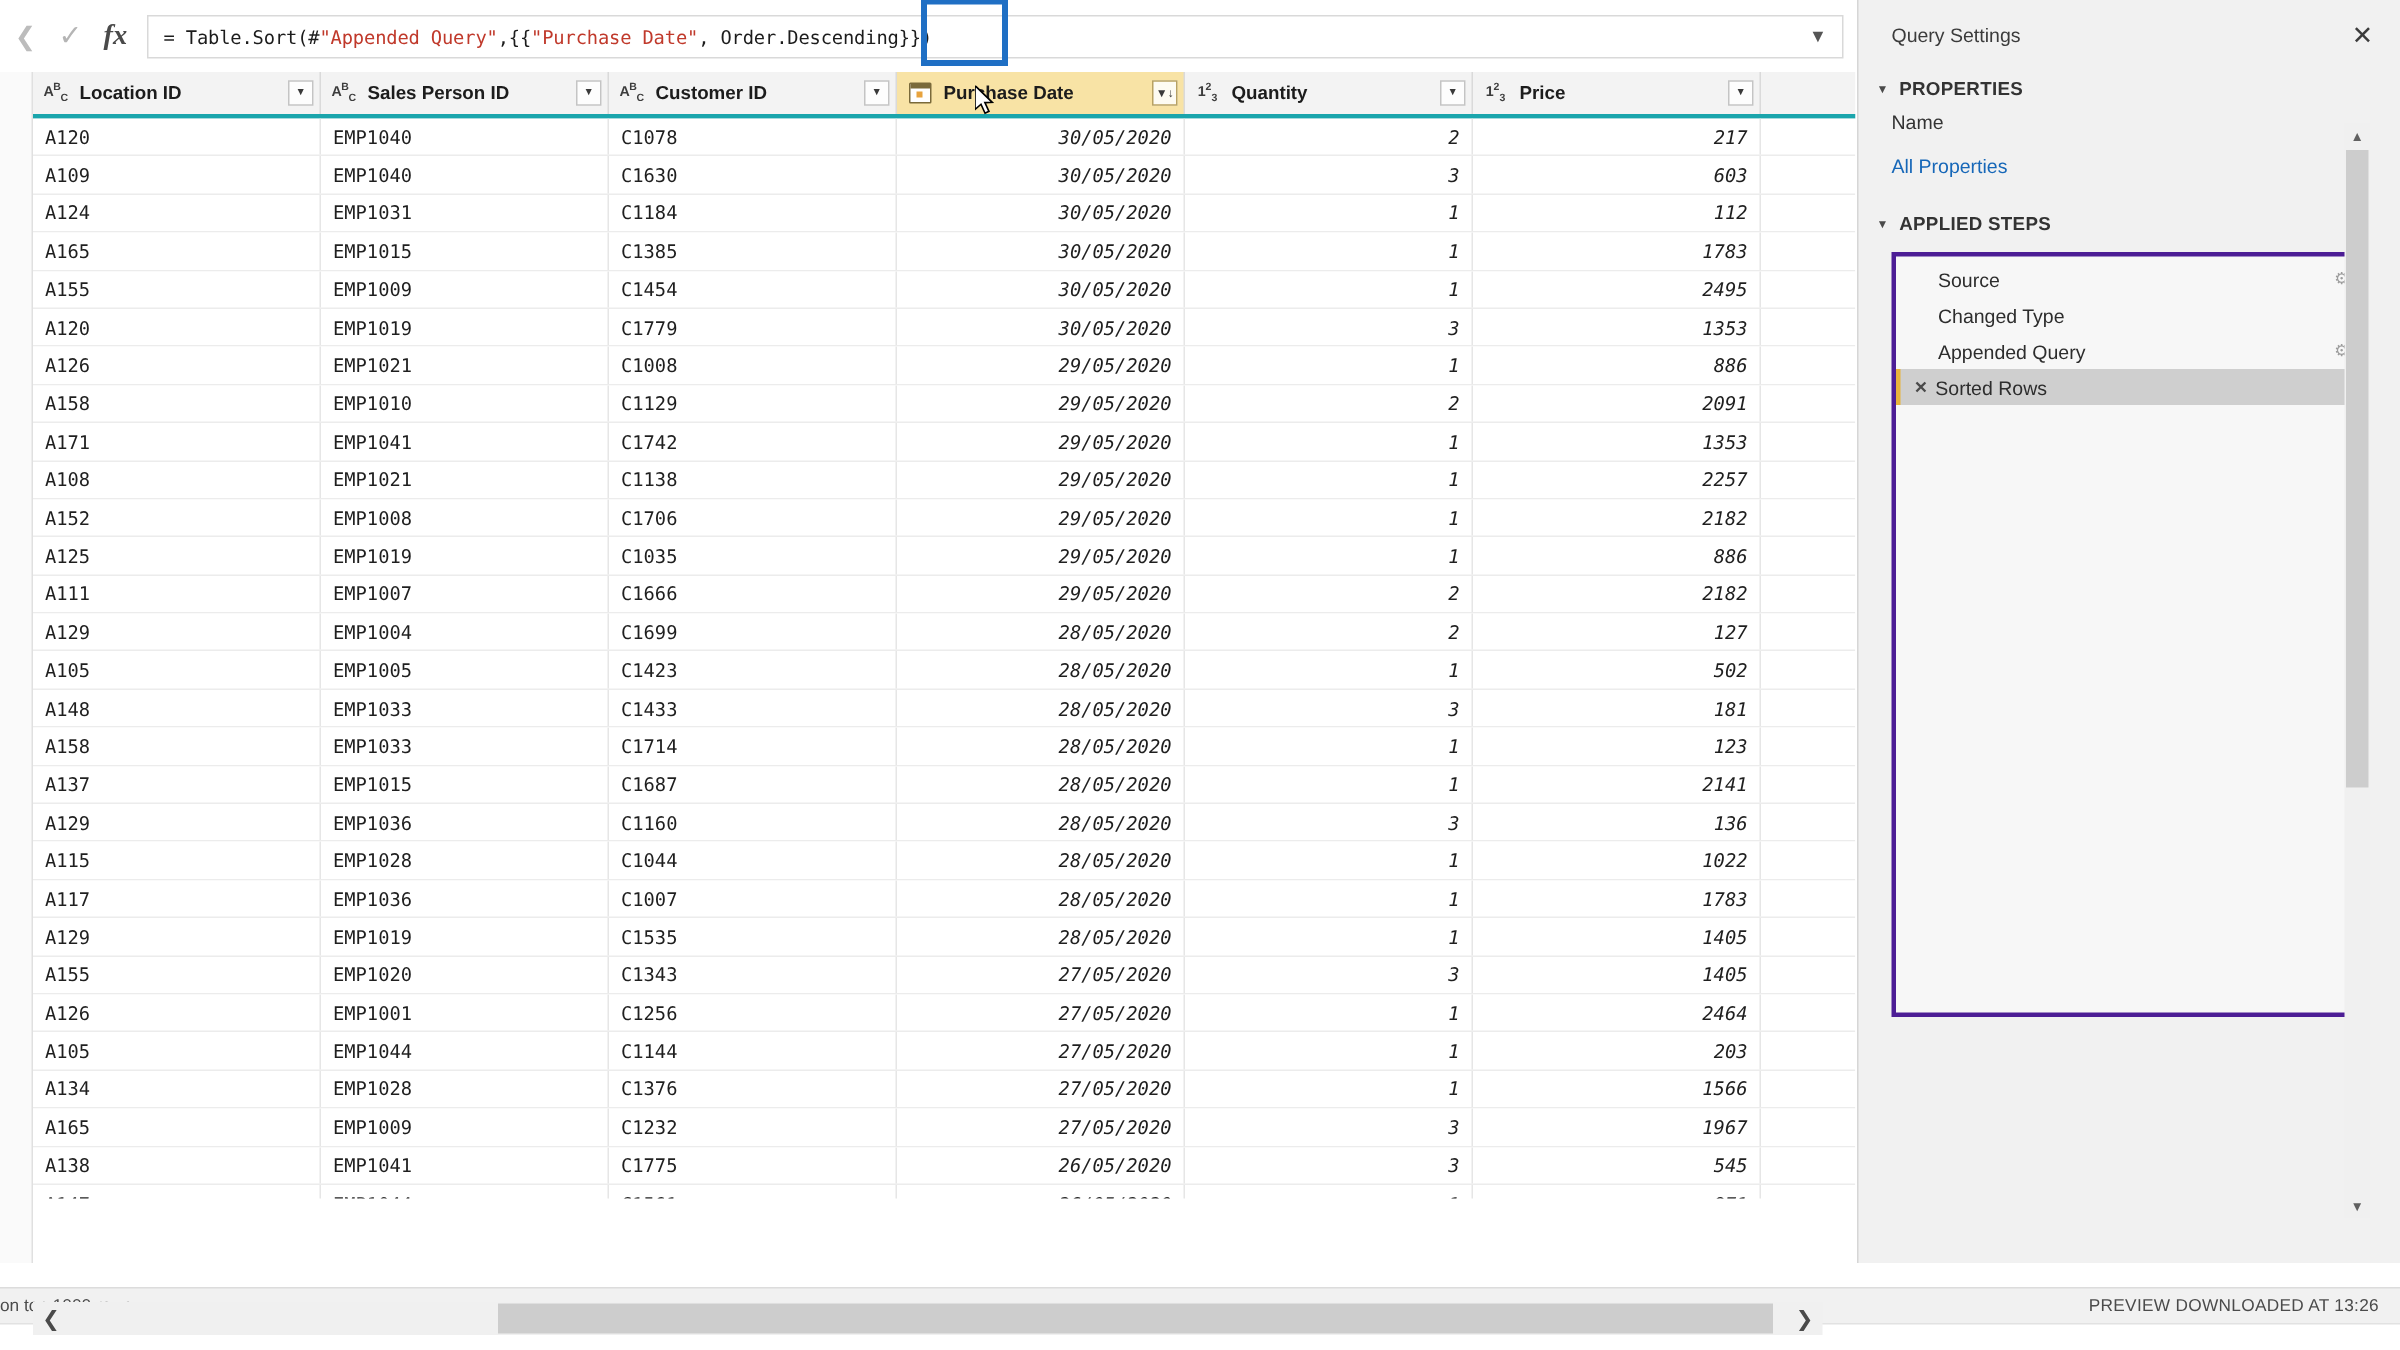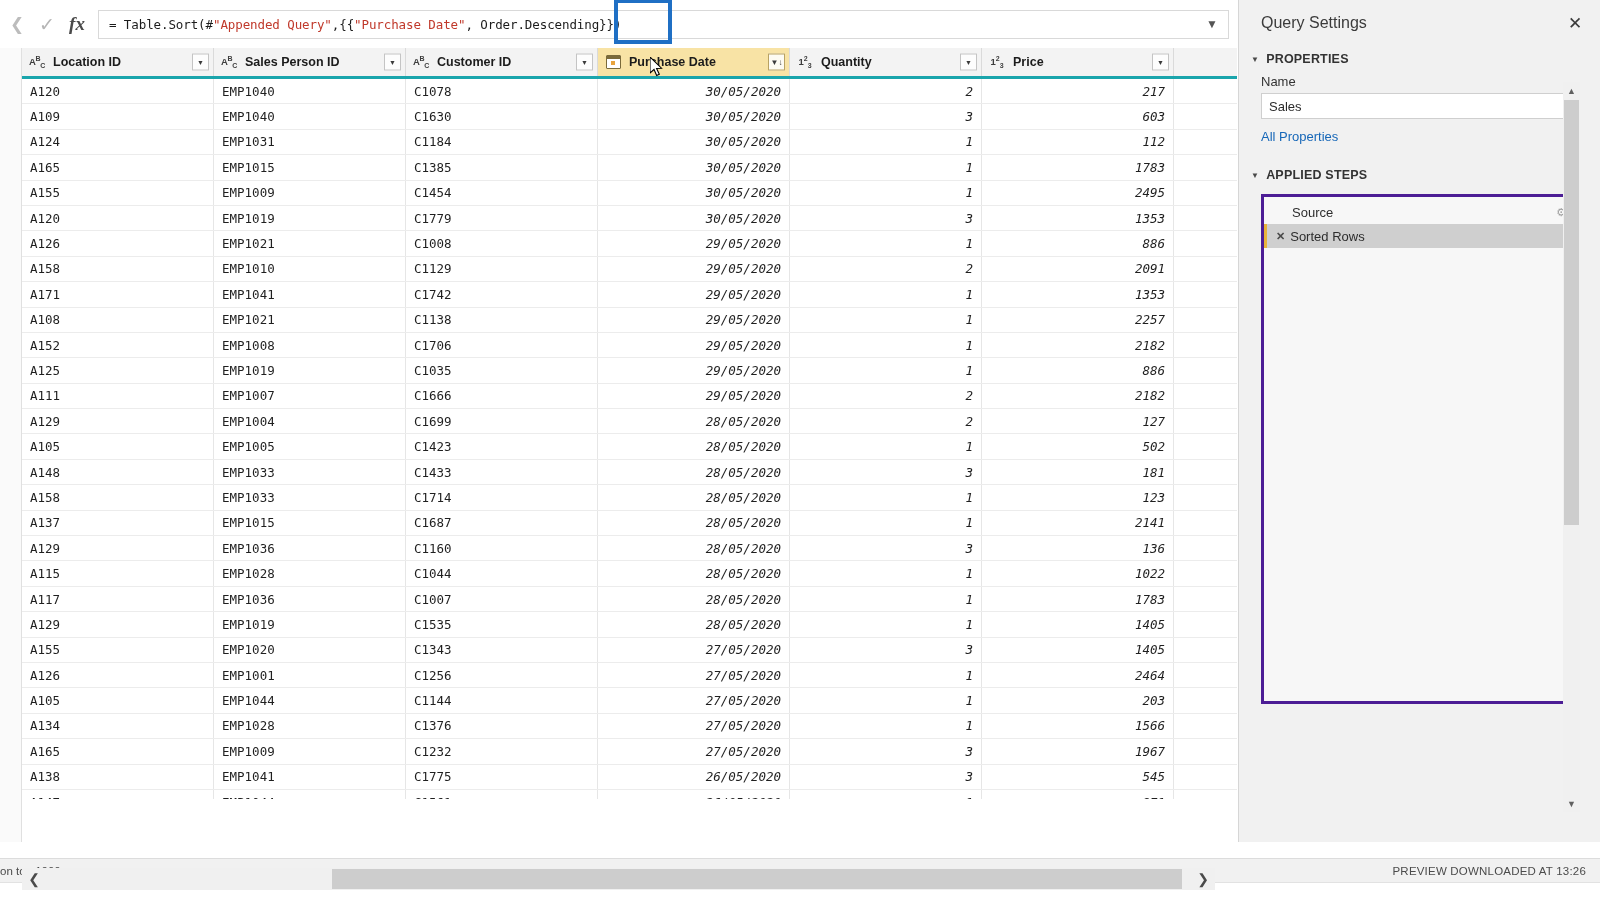--- a/index.html
+++ b/index.html
@@ -172,21 +172,21 @@
   }
 
   
   .qs-panel {
     position: absolute; right: 0; top: 0; width: 362px; height: 842px;
     background: #f1f1f1; border-left: 1px solid #d6d6d6;
   }
   .qs-header {
     height: 46px; display: flex; align-items: center; padding: 0 14px 0 22px;
   }
-  .qs-title { font-size: 16px; color: #3b3b3b; flex: 1; }
+  .qs-title { font-size: 13px; color: #3b3b3b; flex: 1; }
   .qs-close { font-size: 17px; color: #3b3b3b; width:22px; text-align:center; }
   .sect-head {
     display: flex; align-items: center; padding: 6px 0 5px 12px;
     font-size: 12.5px; font-weight: bold; color: #333; letter-spacing: .2px;
   }
   .tri { font-size: 8px; color: #4a4a4a; margin-right: 7px; }
   .lbl-name { padding: 3px 0 4px 22px; font-size: 13px; color: #333; }
   .name-input {
     margin: 0 22px; height: 26px; background: #fff; border: 1px solid #cfcfcf;
     display: flex; align-items: center; padding-left: 7px;
@@ -597,33 +597,37 @@
       <div class="qs-title">Query Settings</div>
       <div class="qs-close">✕</div>
     </div>
 
     <div class="sect-head">
       <span class="tri">▼</span>
       <span>PROPERTIES</span>
     </div>
 
     <div class="lbl-name">Name</div>
-    <div class="name-input">
-      <span>Sales</span>
-    </div>
     <div class="all-props">All Properties</div>
 
     <div class="sect-head" style="margin-top:18px;">
       <span class="tri">▼</span>
       <span>APPLIED STEPS</span>
     </div>
 
     <div class="steps-box" id="steps-container">
         <div class="step">
           <span>Source</span>
+          <span class="gear">⚙</span>
+        </div>
+        <div class="step">
+          <span>Changed Type</span>
+        </div>
+        <div class="step">
+          <span>Appended Query</span>
           <span class="gear">⚙</span>
         </div>
         <div class="step active">
           <span class="bar"></span>
           <span class="del-x">✕</span>
           <span>Sorted Rows</span>
         </div>
       </div>
   </div>
 

